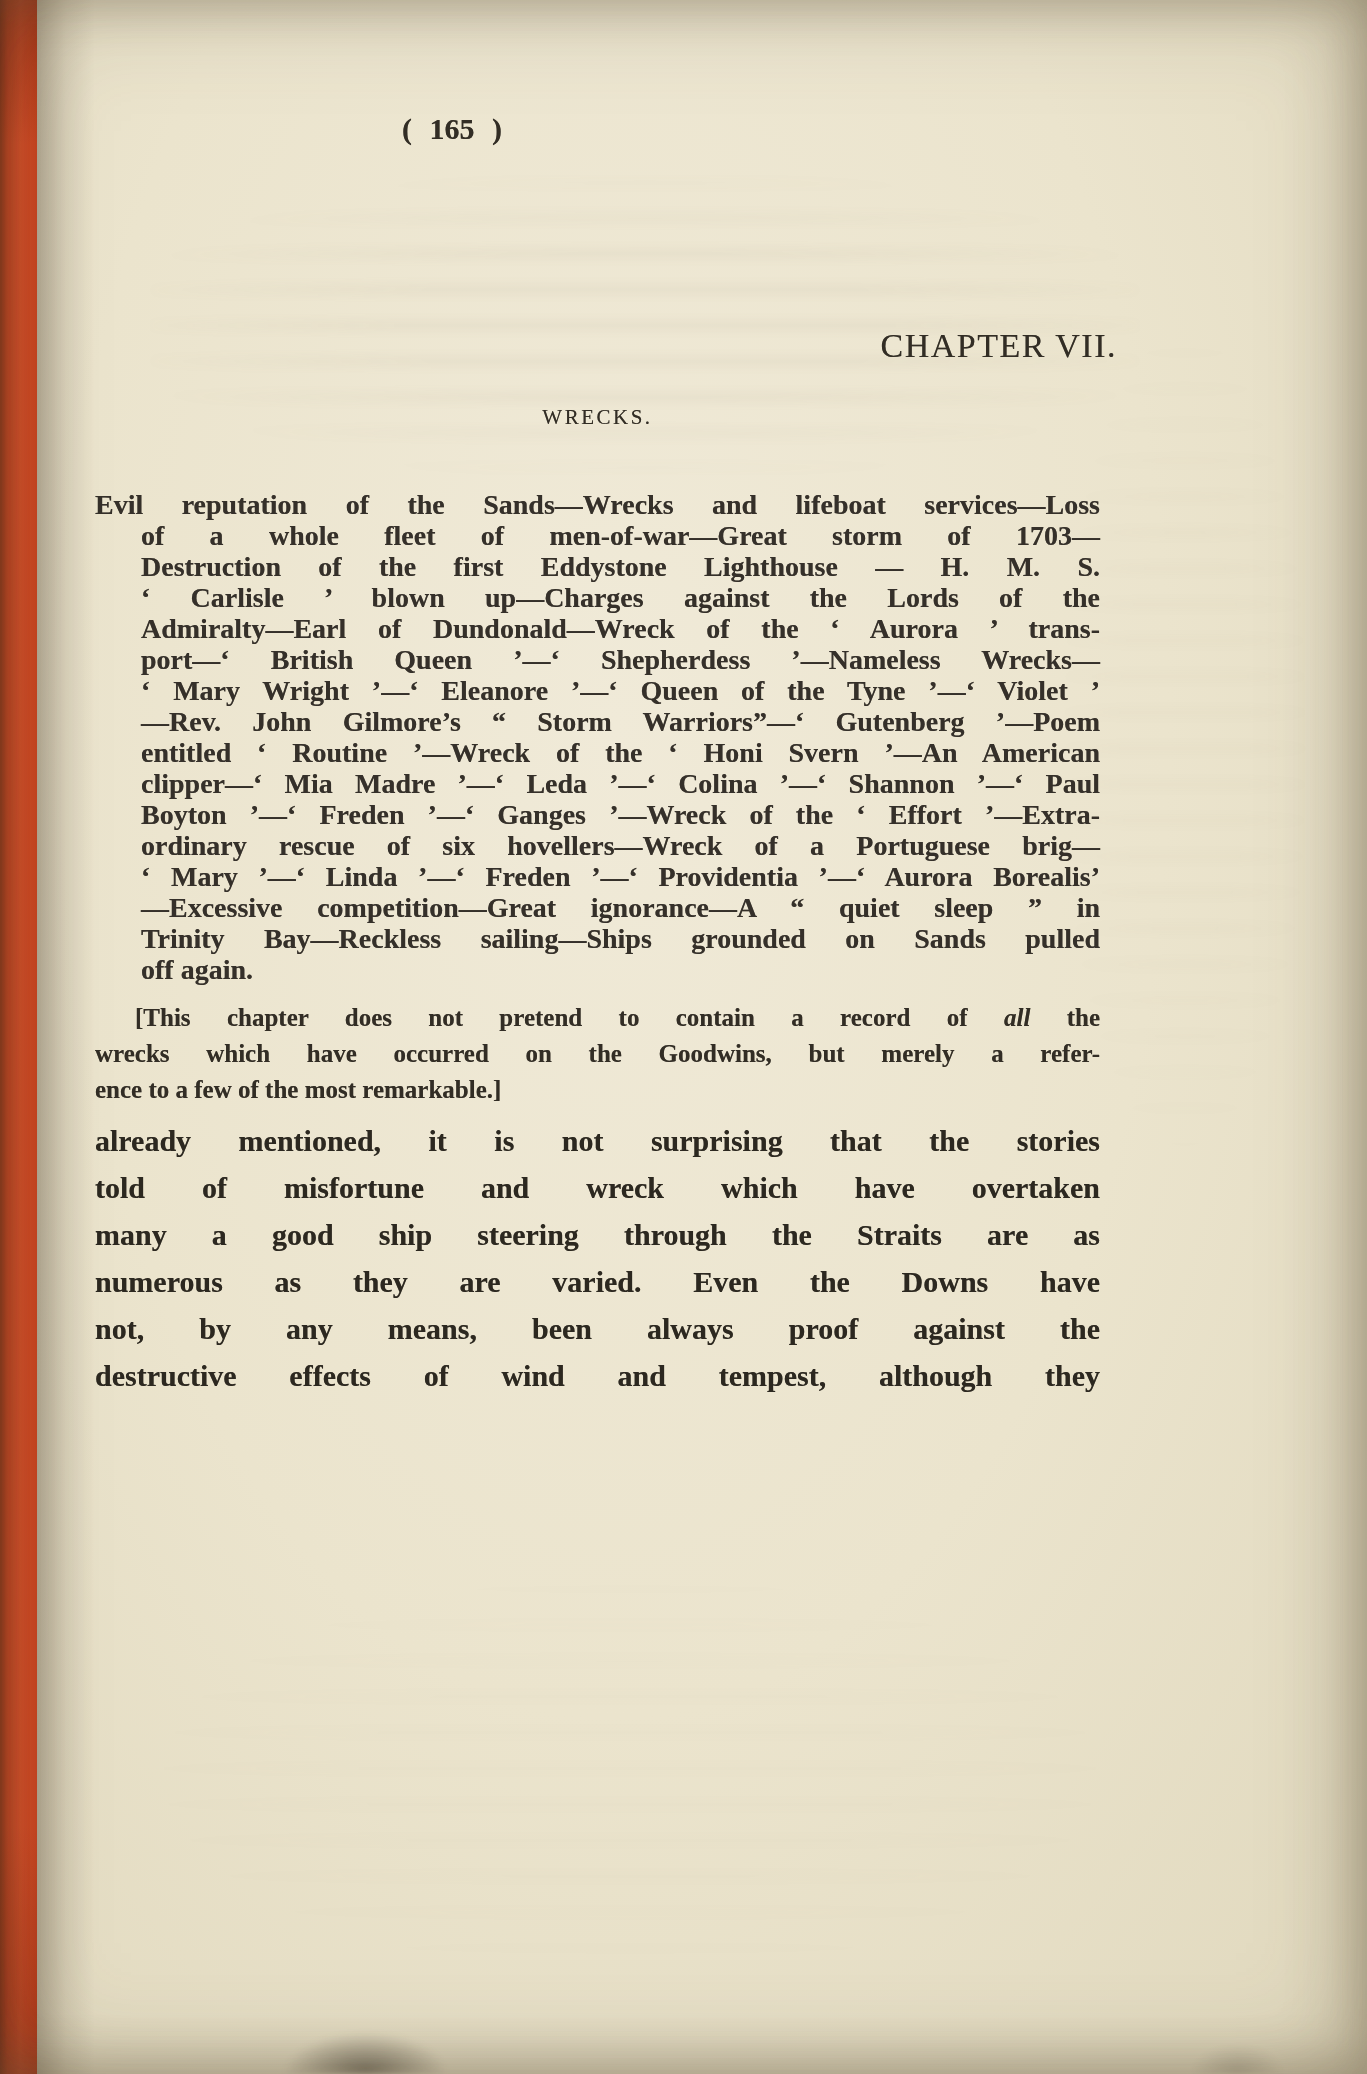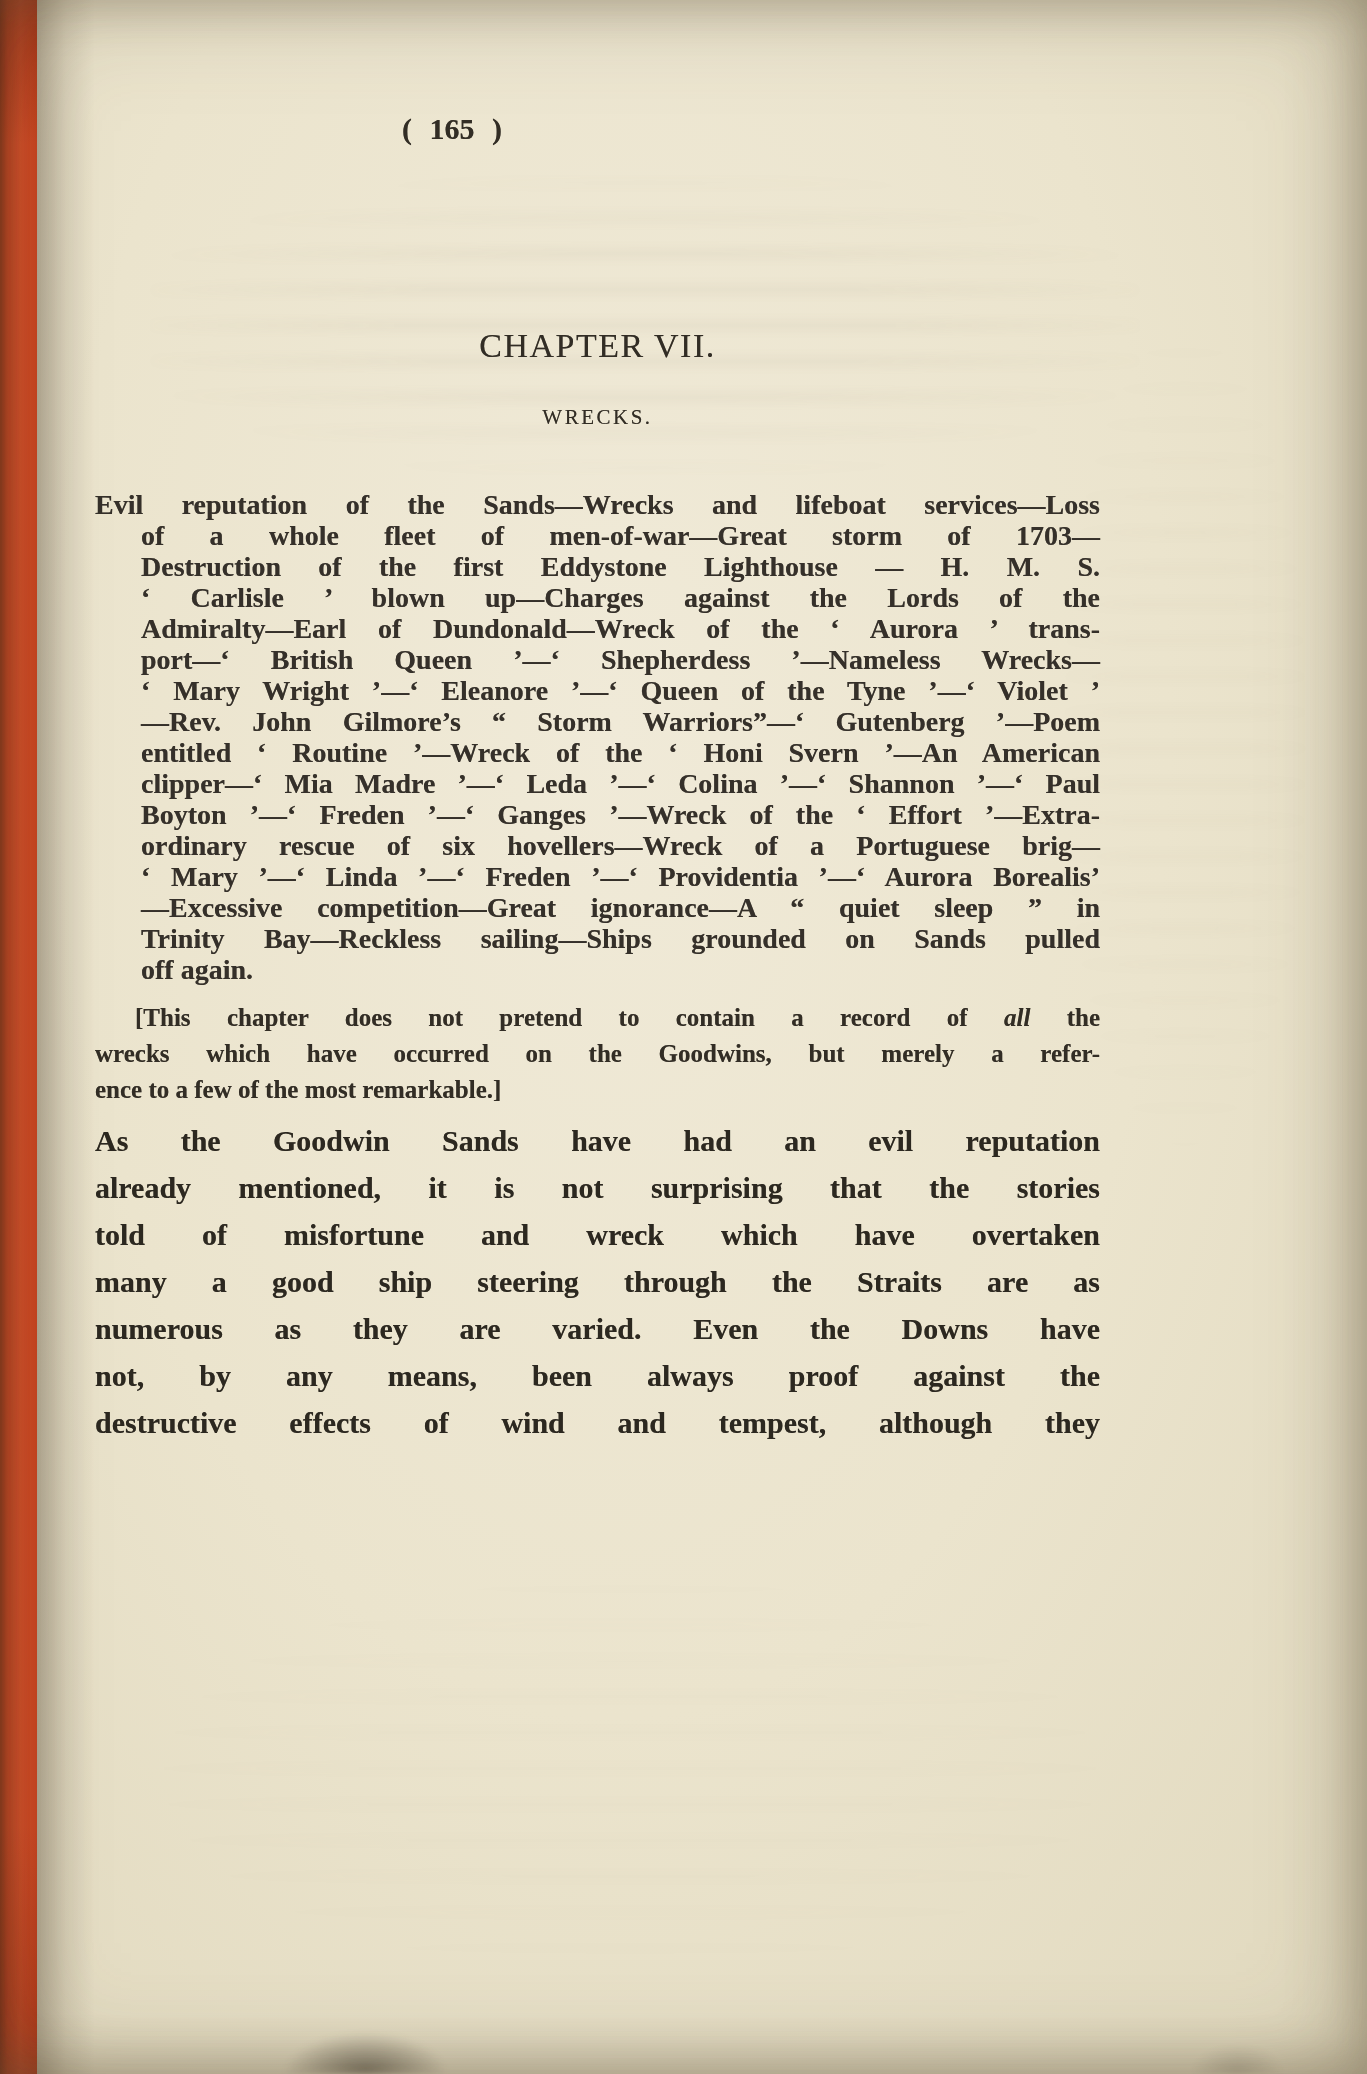--- a/index.html
+++ b/index.html
@@ -45,22 +45,22 @@
   }
   .ghost-a{ left:150px; top:175px; width:990px; height:300px; opacity:.5; }
   .ghost-b{ left:1060px; top:330px; width:250px; height:820px; opacity:.22; }
   .ghost-c{ left:120px; top:1560px; width:1020px; height:430px; opacity:.13; }
 
   .pagenum{
     position:absolute; top:112px; left:0; width:904px;
     text-align:center; font-size:30px; word-spacing:10px;
   }
   .heading{
-    position:absolute; top:327px; left:95px; width:1005px;
-    text-align:center; font-size:34px; letter-spacing:1.5px;
+    position:absolute; top:327px; left:112px; width:1005px;
+    text-align:right; font-size:34px; letter-spacing:1.5px;
   }
   .subheading{
     position:absolute; top:405px; left:95px; width:1005px;
     text-align:center; font-size:21px; letter-spacing:2.5px;
   }
 
   .tline{ text-align:justify; text-align-last:justify; }
   .tline.last{ text-align-last:left; }
   .it{ font-style:italic; }
 
@@ -134,21 +134,20 @@
     <div class="tline last">off again.</div>
   </div>
 
 <div class="note ink">
     <div class="tline first"><span>[This chapter does not pretend to contain a record of </span><span class="it">all</span><span> the</span></div>
     <div class="tline">wrecks which have occurred on the Goodwins, but merely a refer-</div>
     <div class="tline last">ence to a few of the most remarkable.]</div>
   </div>
 
 <div class="bodytext ink">
-    <div class="tline first">As the Goodwin Sands have had an evil reputation</div>
     <div class="tline">already mentioned, it is not surprising that the stories</div>
     <div class="tline">told of misfortune and wreck which have overtaken</div>
     <div class="tline">many a good ship steering through the Straits are as</div>
     <div class="tline">numerous as they are varied. Even the Downs have</div>
     <div class="tline">not, by any means, been always proof against the</div>
     <div class="tline">destructive effects of wind and tempest, although they</div>
   </div>
 
 <div class="smudge smudge-a"></div>
 <div class="smudge smudge-b"></div>

